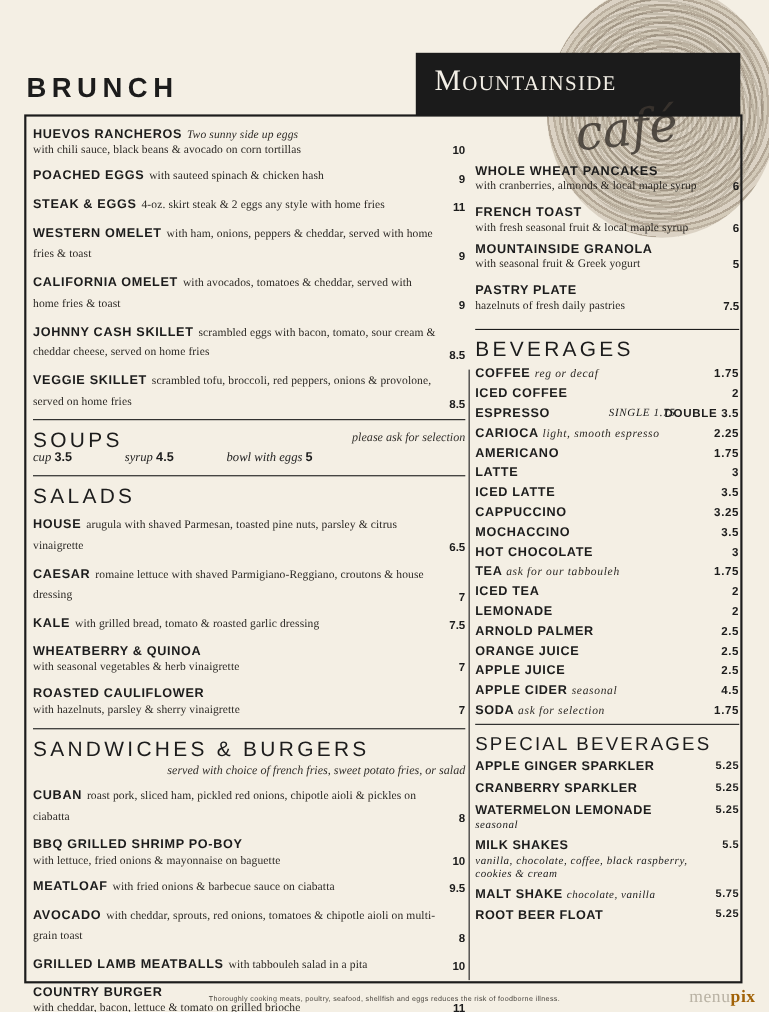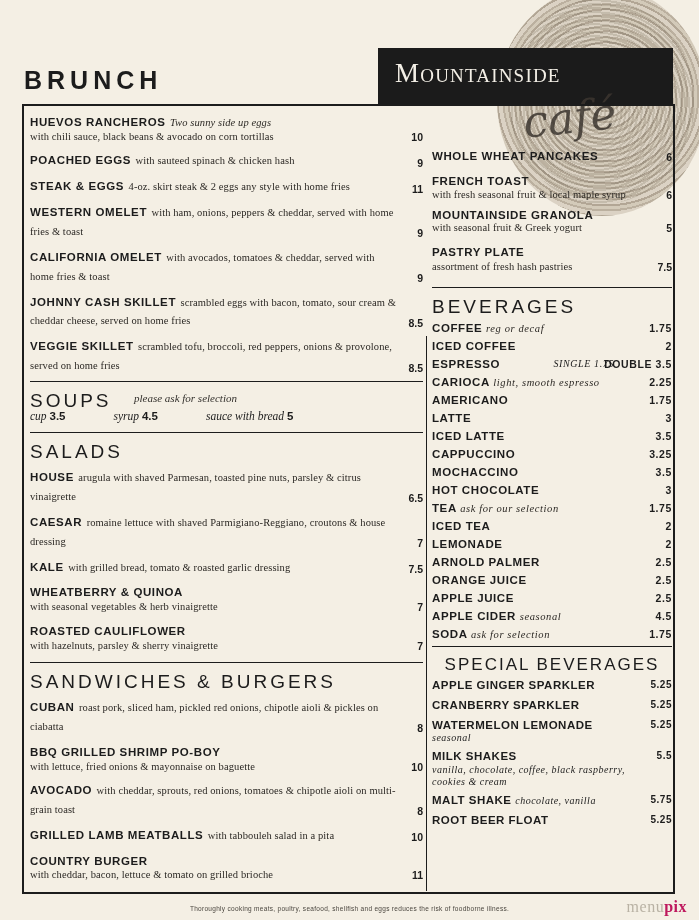--- a/index.html
+++ b/index.html
@@ -67,24 +67,25 @@
   }
 
   .rule{border-top:1.6px solid #1c1c1c;margin:7px 0 0 0;}
   .rule-v{
     position:absolute;left:426px;top:336px;width:0;height:555px;
     border-left:1.6px solid #1c1c1c;
   }
   .sec-head{
     font-size:19px;font-weight:normal;letter-spacing:3px;margin:8px 0 4px 0;
   }
-  .sec-head.small{font-size:17px;letter-spacing:2px;text-align:center;}
+  .sec-head.small{font-size:17px;letter-spacing:2px;}
   .sec-sub{
     font-family:"Liberation Serif", serif;font-style:italic;font-size:11px;color:#33302c;
     margin:-2px 0 6px 0;
+    text-align:right;
   }
   .item{
     position:relative;margin:0 0 7px 0;padding-right:26px;line-height:1.18;
   }
   .nm{font-size:11.5px;font-weight:bold;letter-spacing:.6px;text-transform:uppercase;}
   .ds{font-family:"Liberation Serif", serif;font-size:10.5px;font-style:normal;color:#2b2824;letter-spacing:.1px;}
   .ds.i{font-style:italic;}
   .pr{
     position:absolute;right:0;bottom:0;font-size:10.5px;font-weight:bold;
   }
@@ -115,21 +116,21 @@
 
   .footnote{
     position:absolute;left:0;right:0;bottom:8px;text-align:center;
     font-size:6.5px;letter-spacing:.3px;color:#4a463f;
   }
   .watermark{
     position:absolute;right:12px;bottom:4px;
     font-size:16px;color:#b9b2a4;letter-spacing:.5px;
     font-family:"Liberation Serif", serif;
   }
-  .watermark b{font-weight:bold;color:#be185d;}
+  .watermark b{font-weight:bold;color:#a16207;}
 </style>
 </head>
 <body>
 
 <div class="page">
 
   <div class="wood"></div>
 
   <div class="brand-block"></div>
   <div class="brand-name">Mountainside</div>
@@ -182,21 +183,21 @@
     </div>
 
     <div class="rule"></div>
 
     <div>
       <div class="sec-head">SOUPS</div>
       <div class="sec-sub" style="margin-top:-24px;margin-left:104px;">please ask for selection</div>
       <div class="soup-row">
         <span><span>cup</span> <b>3.5</b></span>
         <span><span>syrup</span> <b>4.5</b></span>
-        <span><span>sauce with bread</span> <b>5</b></span>
+        <span><span>bowl with eggs</span> <b>5</b></span>
       </div>
     </div>
 
     <div class="rule" style="margin-top:10px"></div>
 
     <div>
       <div class="sec-head">SALADS</div>
       <div class="item">
         <span class="nm">HOUSE</span>
         <span class="ds">arugula with shaved Parmesan, toasted pine nuts, parsley &amp; citrus vinaigrette</span>
@@ -221,31 +222,37 @@
         <span class="nm">ROASTED CAULIFLOWER</span>
         <div class="ds">with hazelnuts, parsley &amp; sherry vinaigrette</div>
         <span class="pr">7</span>
       </div>
     </div>
 
     <div class="rule" style="margin-top:10px"></div>
 
     <div>
       <div class="sec-head">SANDWICHES &amp; BURGERS</div>
+      <div class="sec-sub">served with choice of french fries, sweet potato fries, or salad</div>
       <div class="item">
         <span class="nm">CUBAN</span>
         <span class="ds">roast pork, sliced ham, pickled red onions, chipotle aioli &amp; pickles on ciabatta</span>
         <span class="pr">8</span>
       </div>
       <div class="item">
         <span class="nm">BBQ GRILLED SHRIMP PO-BOY</span>
         <div class="ds">with lettuce, fried onions &amp; mayonnaise on baguette</div>
         <span class="pr">10</span>
       </div>
       <div class="item">
+        <span class="nm">MEATLOAF</span>
+        <span class="ds">with fried onions &amp; barbecue sauce on ciabatta</span>
+        <span class="pr">9.5</span>
+      </div>
+      <div class="item">
         <span class="nm">AVOCADO</span>
         <span class="ds">with cheddar, sprouts, red onions, tomatoes &amp; chipotle aioli on multi-grain toast</span>
         <span class="pr">8</span>
       </div>
       <div class="item">
         <span class="nm">GRILLED LAMB MEATBALLS</span>
         <span class="ds">with tabbouleh salad in a pita</span>
         <span class="pr">10</span>
       </div>
       <div class="item">
@@ -255,54 +262,55 @@
       </div>
 
     </div>
   </div>
 
   <div class="col-right">
 
     <div>
       <div class="item">
         <div class="nm">WHOLE WHEAT PANCAKES</div>
+        <div class="ds">with cranberries, almonds &amp; local maple syrup</div>
         <span class="pr">6</span>
       </div>
       <div class="item">
         <span class="nm">FRENCH TOAST</span>
         <div class="ds">with fresh seasonal fruit &amp; local maple syrup</div>
         <span class="pr">6</span>
       </div>
       <div class="item">
         <div class="nm">MOUNTAINSIDE GRANOLA</div>
         <div class="ds">with seasonal fruit &amp; Greek yogurt</div>
         <span class="pr">5</span>
       </div>
       <div class="item">
         <span class="nm">PASTRY PLATE</span>
-        <div class="ds">assortment of fresh hash pastries</div>
+        <div class="ds">hazelnuts of fresh daily pastries</div>
         <span class="pr">7.5</span>
       </div>
     </div>
 
     <div class="rule" style="margin-top:14px"></div>
 
     <div>
       <div class="sec-head">BEVERAGES</div>
       <div class="bev-row"><span>COFFEE</span> <span class="sub">reg or decaf</span><span class="pr2">1.75</span></div>
       <div class="bev-row"><span>ICED COFFEE</span><span class="pr2">2</span></div>
       <div class="bev-row"><span>ESPRESSO</span><span class="mid">single 1.75</span><span class="pr2">double 3.5</span></div>
       <div class="bev-row"><span>CARIOCA</span> <span class="sub">light, smooth espresso</span><span class="pr2">2.25</span></div>
       <div class="bev-row"><span>AMERICANO</span><span class="pr2">1.75</span></div>
       <div class="bev-row"><span>LATTE</span><span class="pr2">3</span></div>
       <div class="bev-row"><span>ICED LATTE</span><span class="pr2">3.5</span></div>
       <div class="bev-row"><span>CAPPUCCINO</span><span class="pr2">3.25</span></div>
       <div class="bev-row"><span>MOCHACCINO</span><span class="pr2">3.5</span></div>
       <div class="bev-row"><span>HOT CHOCOLATE</span><span class="pr2">3</span></div>
-      <div class="bev-row"><span>TEA</span> <span class="sub">ask for our selection</span><span class="pr2">1.75</span></div>
+      <div class="bev-row"><span>TEA</span> <span class="sub">ask for our tabbouleh</span><span class="pr2">1.75</span></div>
       <div class="bev-row"><span>ICED TEA</span><span class="pr2">2</span></div>
       <div class="bev-row"><span>LEMONADE</span><span class="pr2">2</span></div>
       <div class="bev-row"><span>ARNOLD PALMER</span><span class="pr2">2.5</span></div>
       <div class="bev-row"><span>ORANGE JUICE</span><span class="pr2">2.5</span></div>
       <div class="bev-row"><span>APPLE JUICE</span><span class="pr2">2.5</span></div>
       <div class="bev-row"><span>APPLE CIDER</span> <span class="sub">seasonal</span><span class="pr2">4.5</span></div>
       <div class="bev-row"><span>SODA</span> <span class="sub">ask for selection</span><span class="pr2">1.75</span></div>
     </div>
 
     <div class="rule" style="margin-top:6px"></div>

